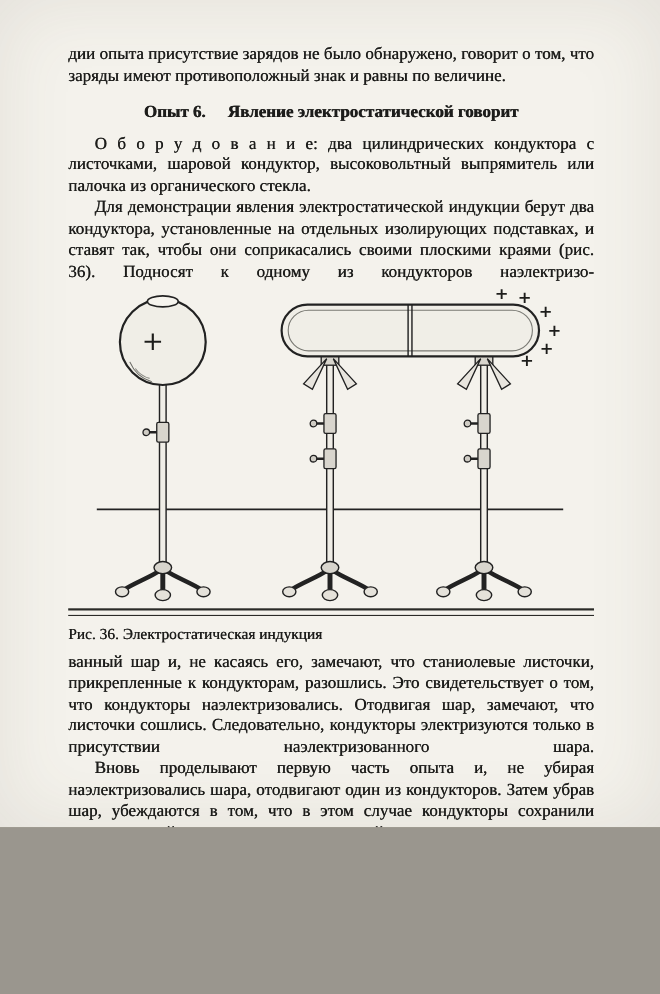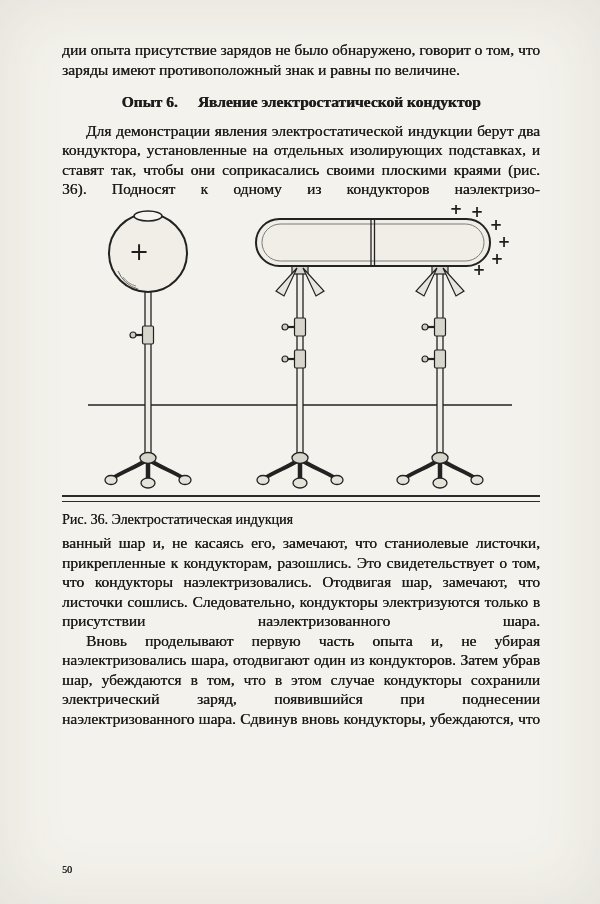--- a/index.html
+++ b/index.html
@@ -1,17 +1,17 @@
 <!DOCTYPE html>
 <html style="--paper: #f4f2ec; --ink: #1d1d1b;"><head>
 <meta charset="utf-8">
 <style>
   html,body{margin:0;padding:0;background:#9a968e;}
   .page{
-    width:600px;height:904px;box-sizing:border-box;position:relative;overflow:hidden;
+    width:600px;height:752px;box-sizing:border-box;position:relative;overflow:hidden;
     background:var(--paper,#f4f2ec);
     color:var(--ink,#1d1d1b);
     font-family:"Liberation Serif","DejaVu Serif",serif;
     font-size:15.5px;line-height:19.5px;
     padding:40px 60px 0 62px;
     box-shadow:inset 0 0 70px rgba(90,80,60,.10);
   }
   p{margin:0;text-align:justify;text-shadow:0.3px 0 0 currentColor;}
   .indent{text-indent:24px;}
   .force-last{text-align-last:justify;}
@@ -26,23 +26,27 @@
   .figure-svg text.big{font-size:24px;font-weight:normal;}
 </style>
 </head>
 <body>
 
 <div class="page">
 
   <p class="force-none">дии опыта присутствие зарядов не было обнаружено, говорит о том, что заряды имеют противоположный знак и равны по величине.</p>
 
   <p class="heading">
-    <span class="exp-num">Опыт 6.</span><span>Явление электростатической кондуктор</span>
+    <span class="exp-num">Опыт 6.</span><span>Явление электростатической говорит</span>
   </p>
 
+  <p class="indent">
+    <span>О б о р у д о в а н и е:</span>
+    <span>два цилиндрических кондуктора с листочками, шаровой кондуктор, высоковольтный выпрямитель или палочка из органического стекла.</span>
+  </p>
 
   <p class="indent force-last">Для демонстрации явления электростатической индукции берут два кондуктора, установленные на отдельных изолирующих подставках, и ставят так, чтобы они соприкасались своими плоскими краями (рис. 36). Подносят к одному из кондукторов наэлектризо-</p>
 
   <svg class="figure-svg" viewBox="0 0 480 288">
     <defs>
       <g id="tripod">
         <path d="M-3,-4 C-12,2 -26,7 -35,13" fill="none" stroke="#222" stroke-width="4"></path>
         <path d="M3,-4 C12,2 26,7 35,13" fill="none" stroke="#222" stroke-width="4"></path>
         <path d="M0,-2 L0,14" fill="none" stroke="#222" stroke-width="4.5"></path>
         <ellipse cx="-37" cy="15" rx="6" ry="4.5" fill="#e5e2da" stroke="#222" stroke-width="1.3"></ellipse>

